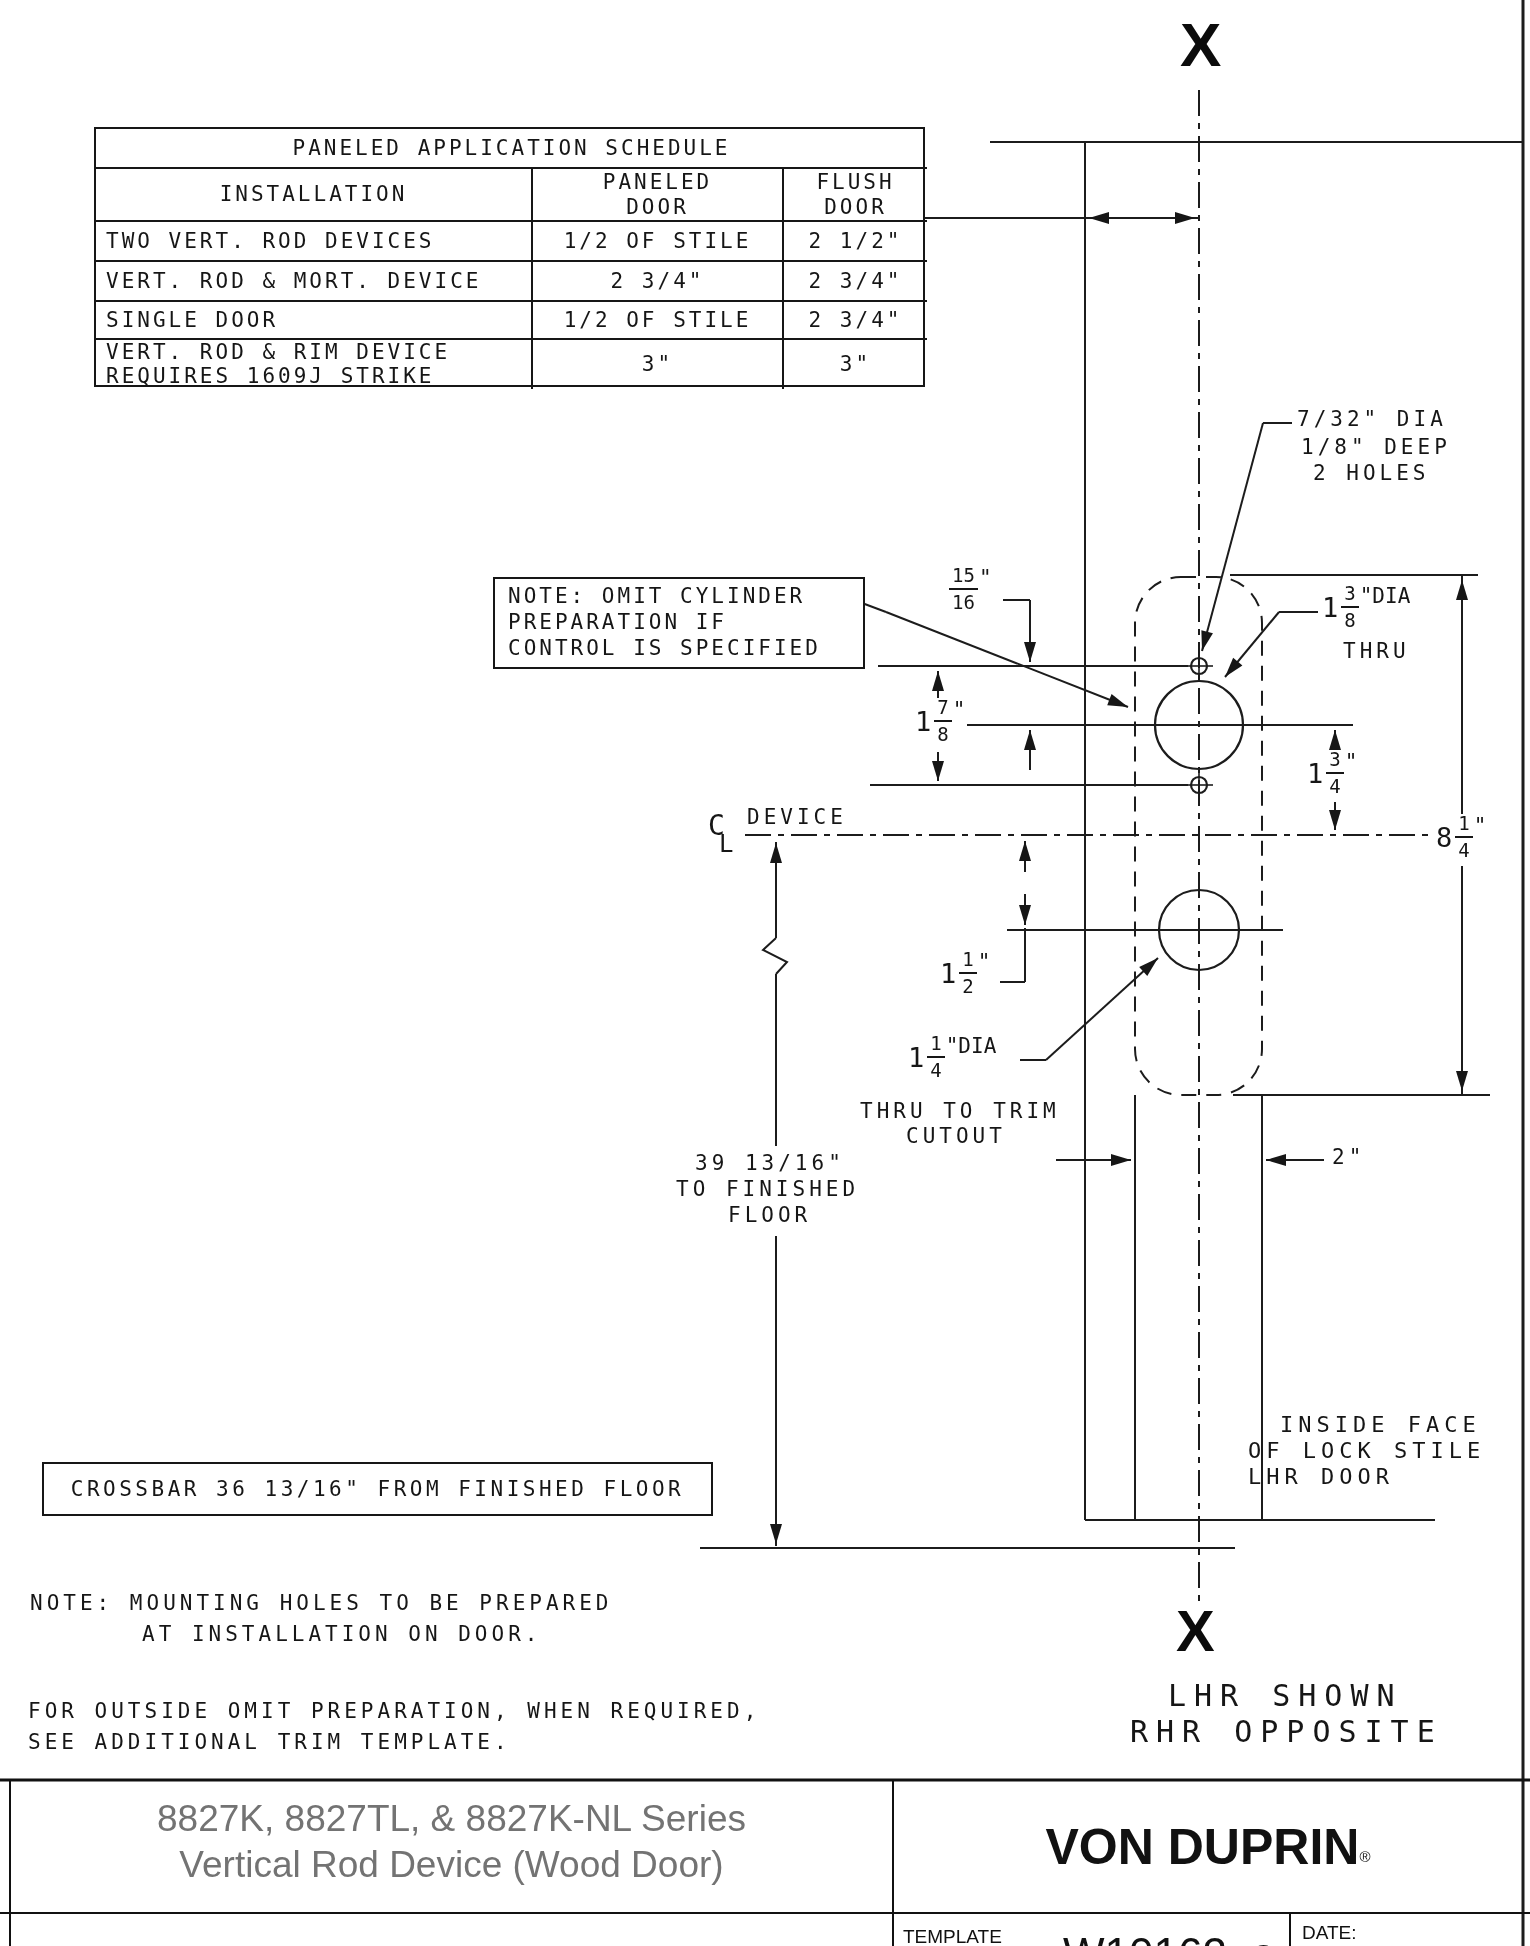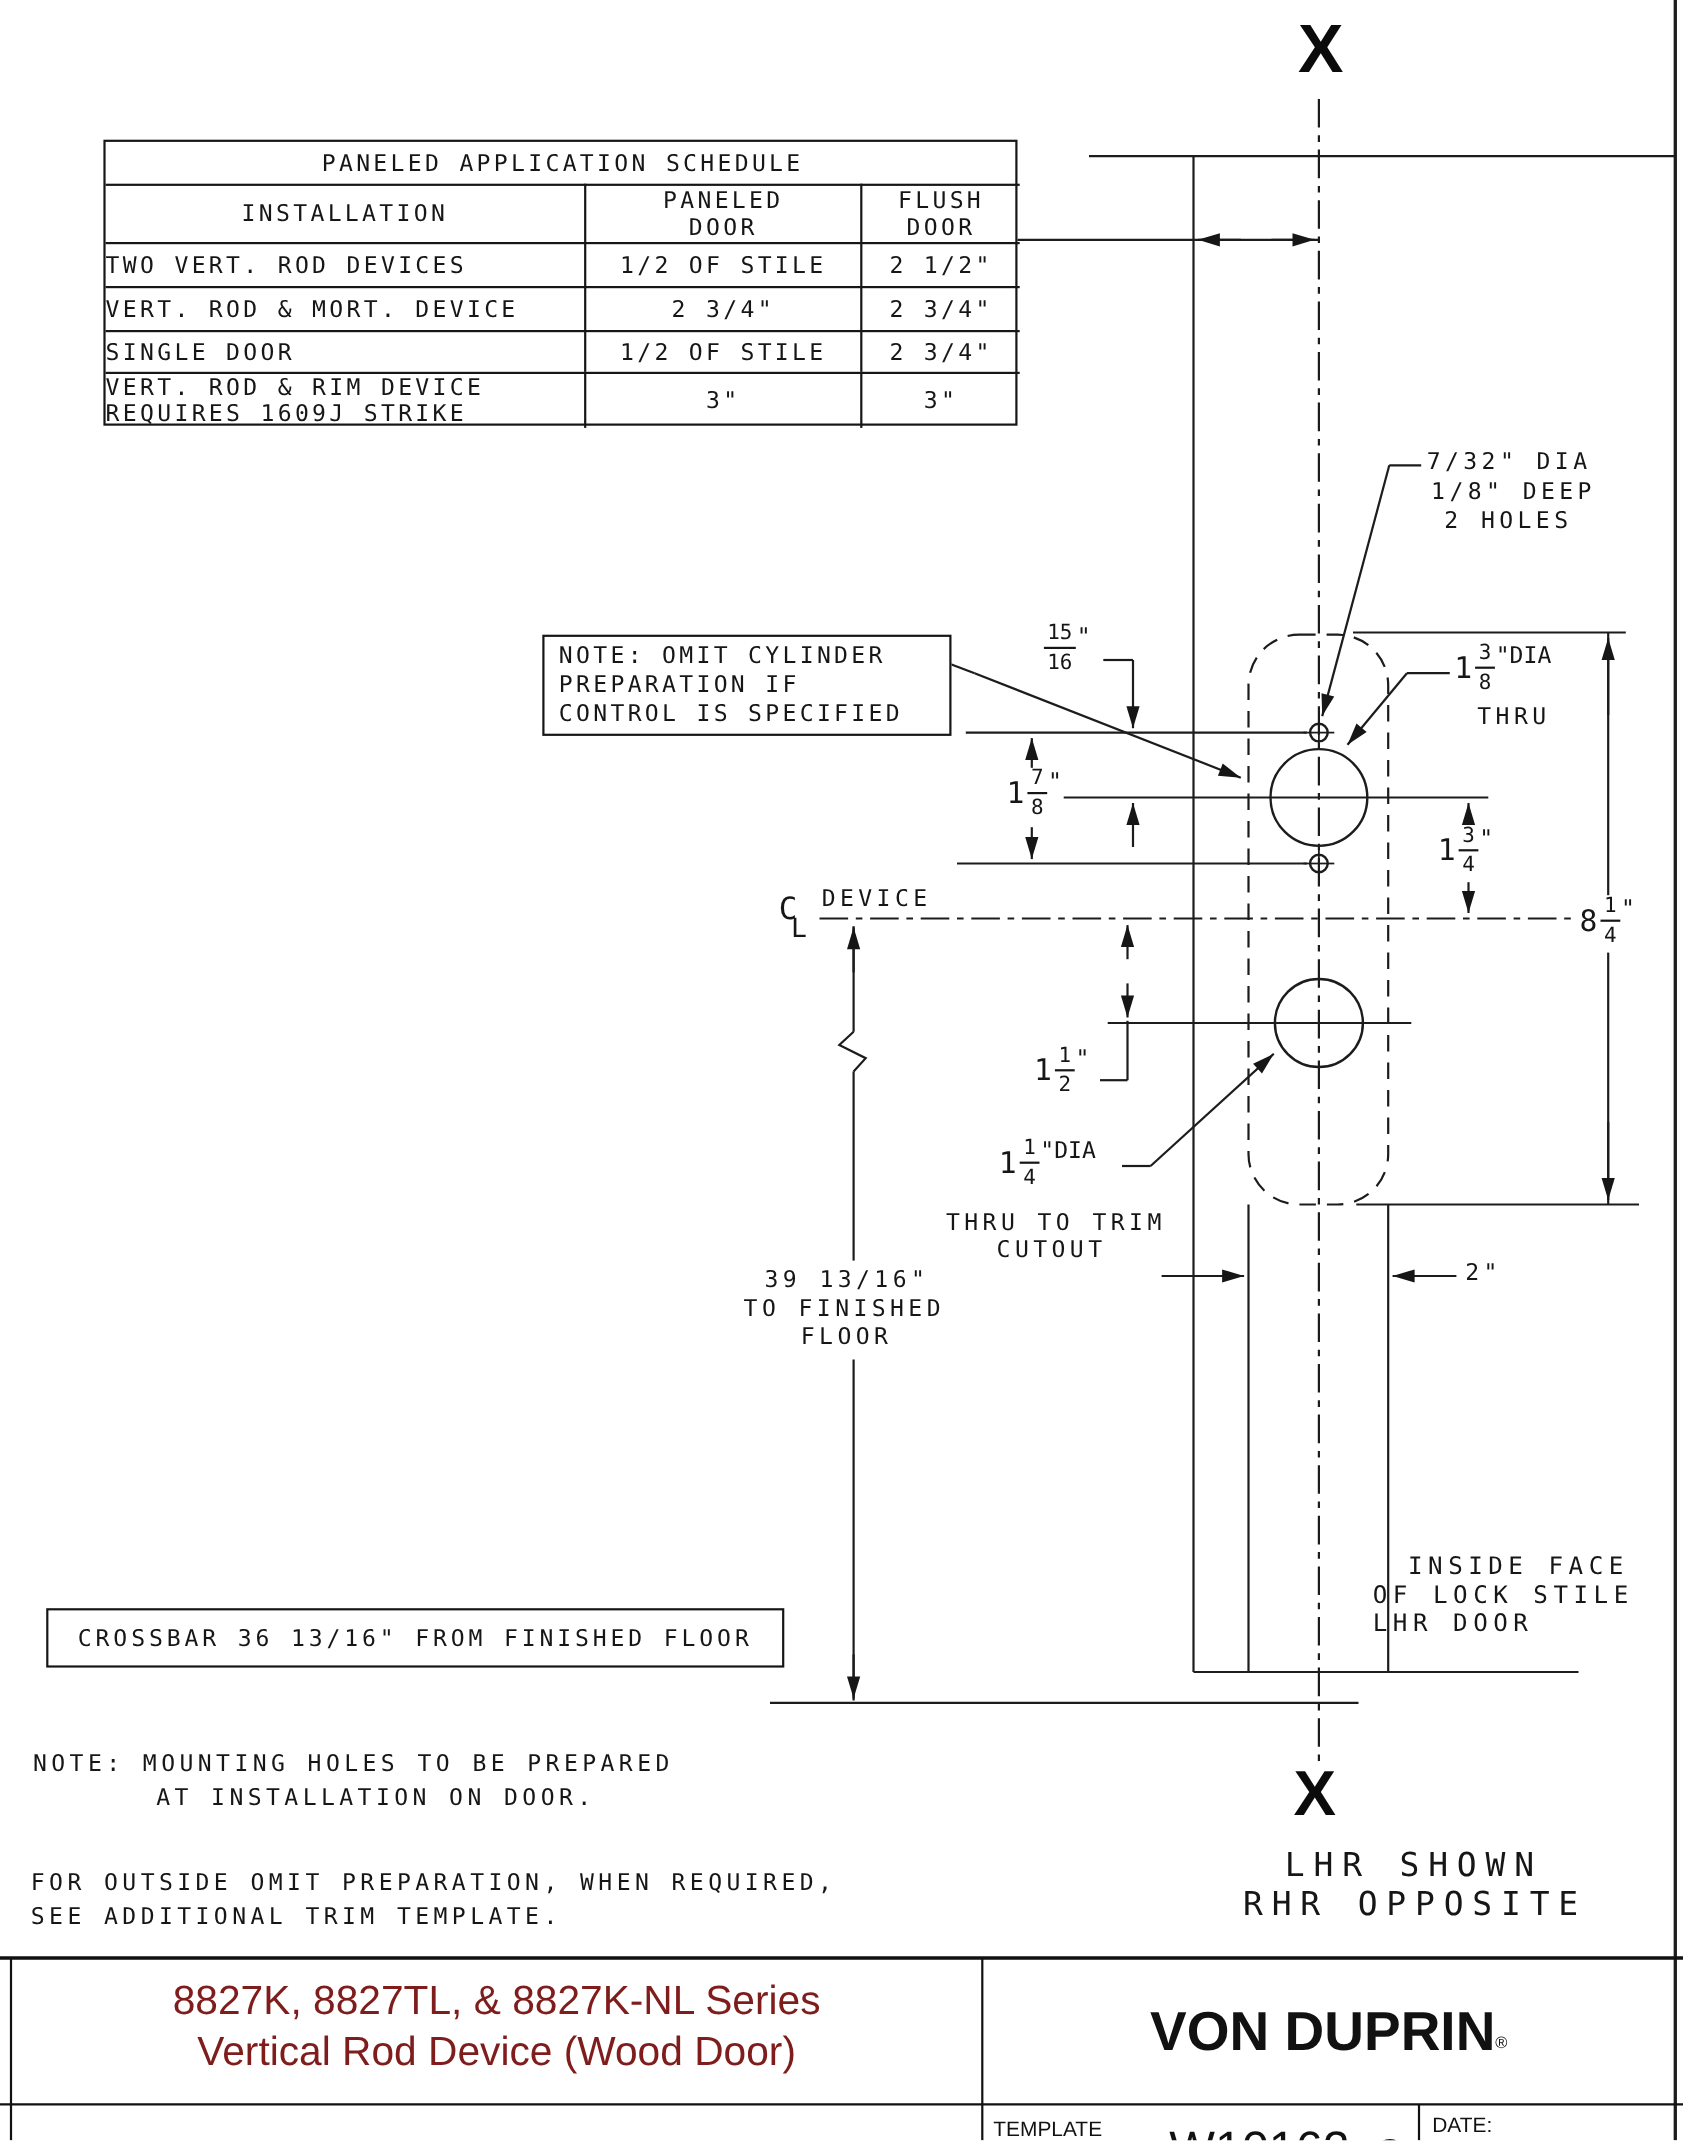--- a/index.html
+++ b/index.html
@@ -15,32 +15,32 @@
   .frac{display:inline-flex;flex-direction:column;align-items:center;line-height:1;margin:0 1px;}
   .fnum{font-size:19px;border-bottom:2px solid #161616;padding:0 3px 3px;}
   .fden{font-size:19px;padding-top:3px;}
   .dsuf{font-size:21px;align-self:flex-start;margin-top:0;}
   
   .sched{position:absolute;left:94px;top:127px;width:831px;height:260px;border:2px solid #161616;
          display:grid;grid-template-columns:435px 251px 145px;grid-template-rows:38px 53px 40px 40px 38px 51px;box-sizing:border-box;}
   .sc{display:flex;align-items:center;justify-content:center;font-size:21px;letter-spacing:3px;white-space:nowrap;box-sizing:border-box;line-height:1.15;}
   .sc.bt{border-top:2px solid #161616;}
   .sc.bl{border-left:2px solid #161616;}
-  .sc.left{justify-content:flex-start;}
+  .sc.left{justify-content:flex-start;padding-left:10px;}
   .sc.col{flex-direction:column;}
   .omit-box{left:493px;top:577px;width:368px;height:88px;}
   .omit-box .l{position:absolute;left:13px;font-size:21px;letter-spacing:3px;white-space:nowrap;line-height:26px;}
   .cross-box{left:42px;top:1462px;width:667px;height:50px;display:flex;align-items:center;justify-content:center;}
   .cross-box .l{font-size:21px;letter-spacing:3.5px;white-space:nowrap;}
   .clsym{position:absolute;left:708px;top:812px;width:30px;height:48px;}
   .clsym .c{position:absolute;left:0;top:0;font-size:28px;line-height:1;}
   .clsym .lchar{position:absolute;left:11px;top:20px;font-size:24px;line-height:1;}
   
   .tb-series{position:absolute;left:10px;width:883px;text-align:center;font-family:"Liberation Sans",sans-serif;
-             font-size:37px;color:#7f1d1d;white-space:nowrap;}
+             font-size:37px;color:#737373;white-space:nowrap;}
   .tb-brand{position:absolute;left:893px;top:1818px;width:630px;text-align:center;font-family:"Liberation Sans",sans-serif;
             font-weight:bold;font-size:50px;letter-spacing:0px;color:#111;white-space:nowrap;}
   .tb-brand .reg{font-size:15px;font-weight:normal;vertical-align:2px;}
   .tb-small{position:absolute;font-family:"Liberation Sans",sans-serif;font-size:19px;color:#111;white-space:nowrap;}
   .tb-num{position:absolute;font-family:"Liberation Sans",sans-serif;font-size:44px;color:#111;white-space:nowrap;}
 </style>
 </head>
 <body>
 
 <div class="page">

